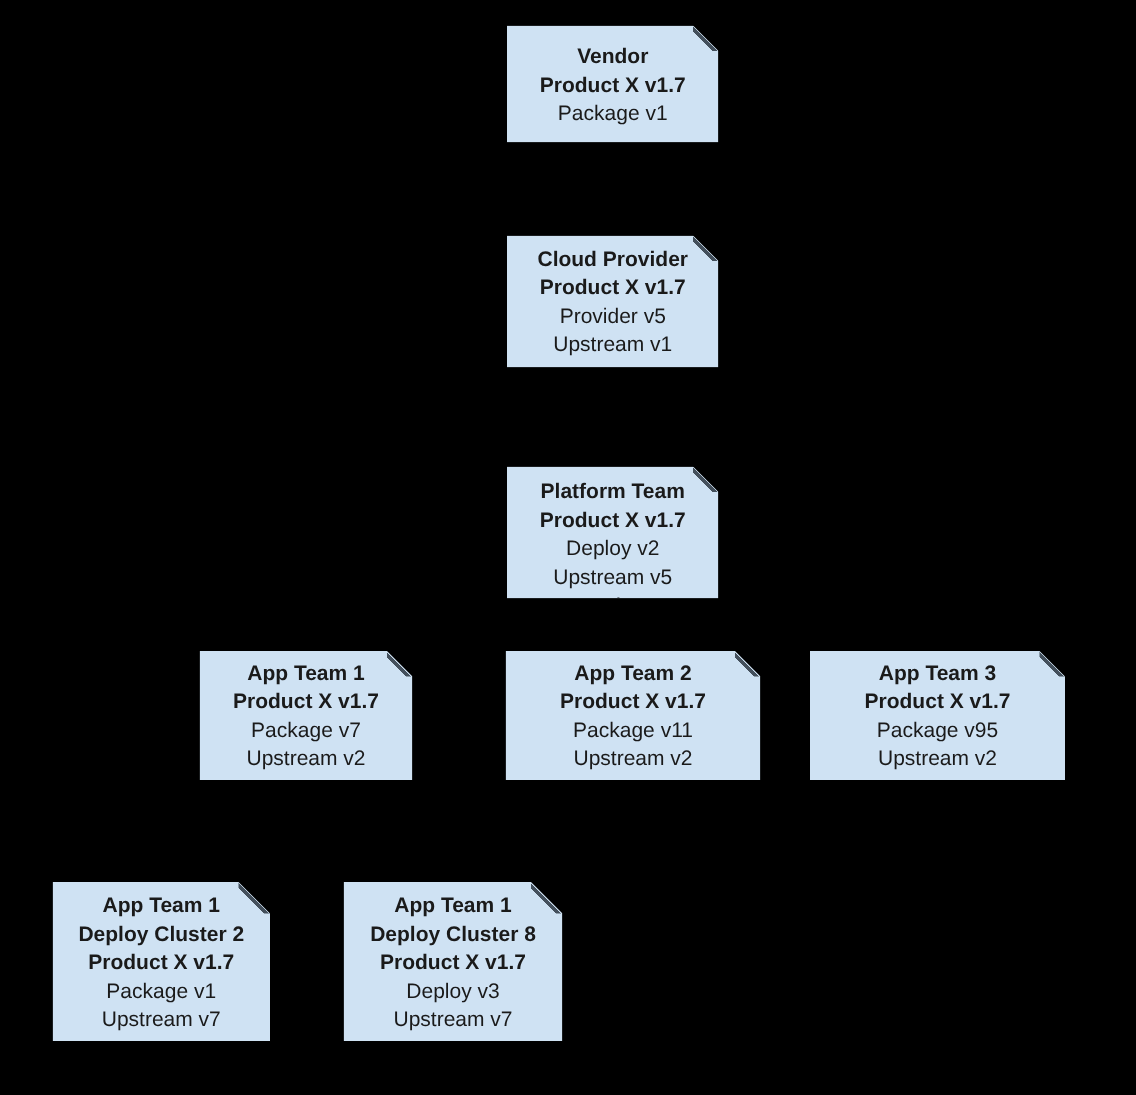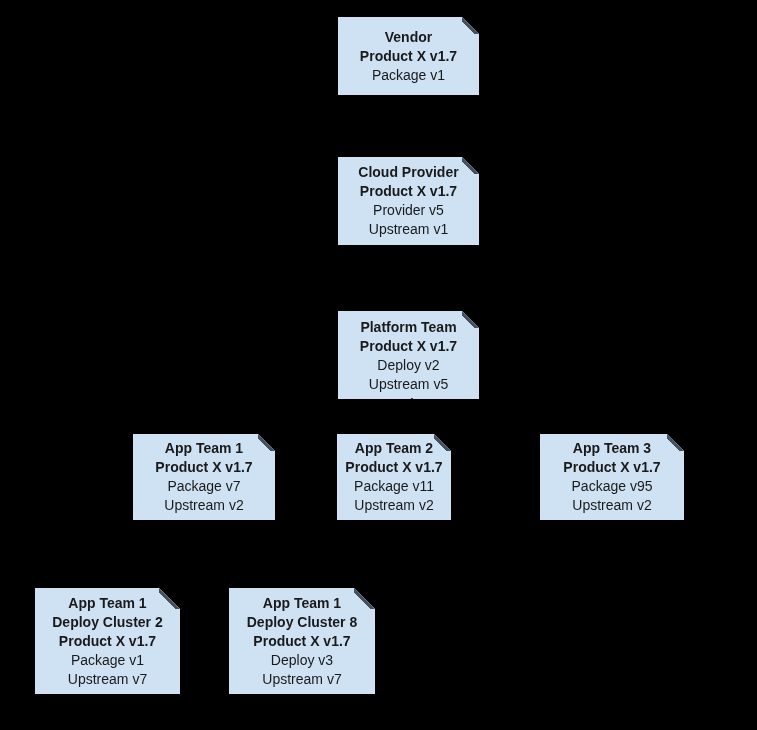--- a/index.html
+++ b/index.html
@@ -45,22 +45,22 @@
     white-space: nowrap;
   }
   .line.b { font-weight: 700; }
 
   
   .n-vendor   { left: 338px; top: 17px;  width: 141px; height: 78px; }
   .n-cloud    { left: 338px; top: 157px; width: 141px; height: 88px; }
   .n-platform { left: 338px; top: 295px; width: 141px; height: 88px; margin-top: 16px; }
   .n-platform .note-content { justify-content: flex-start; padding-top: 7px; }
   .n-app1     { left: 133px; top: 434px; width: 142px; height: 86px; }
-  .n-app2     { left: 337px; top: 434px; width: 114px; height: 86px; }
-  .n-app3     { left: 540px; top: 434px; width: 144px; height: 86px; }
+  .n-app2     { left: 337px; top: 434px; width: 170px; height: 86px; }
+  .n-app3     { left: 540px; top: 434px; width: 170px; height: 86px; }
   .n-dc1      { left: 35px;  top: 588px; width: 145px; height: 106px; --f: 21px; }
   .n-dc2      { left: 229px; top: 588px; width: 146px; height: 106px; --f: 21px; }
 </style>
 </head>
 <body>
 
 <div class="canvas">
 
   <div class="note n-vendor">
     <span class="fold"></span>

